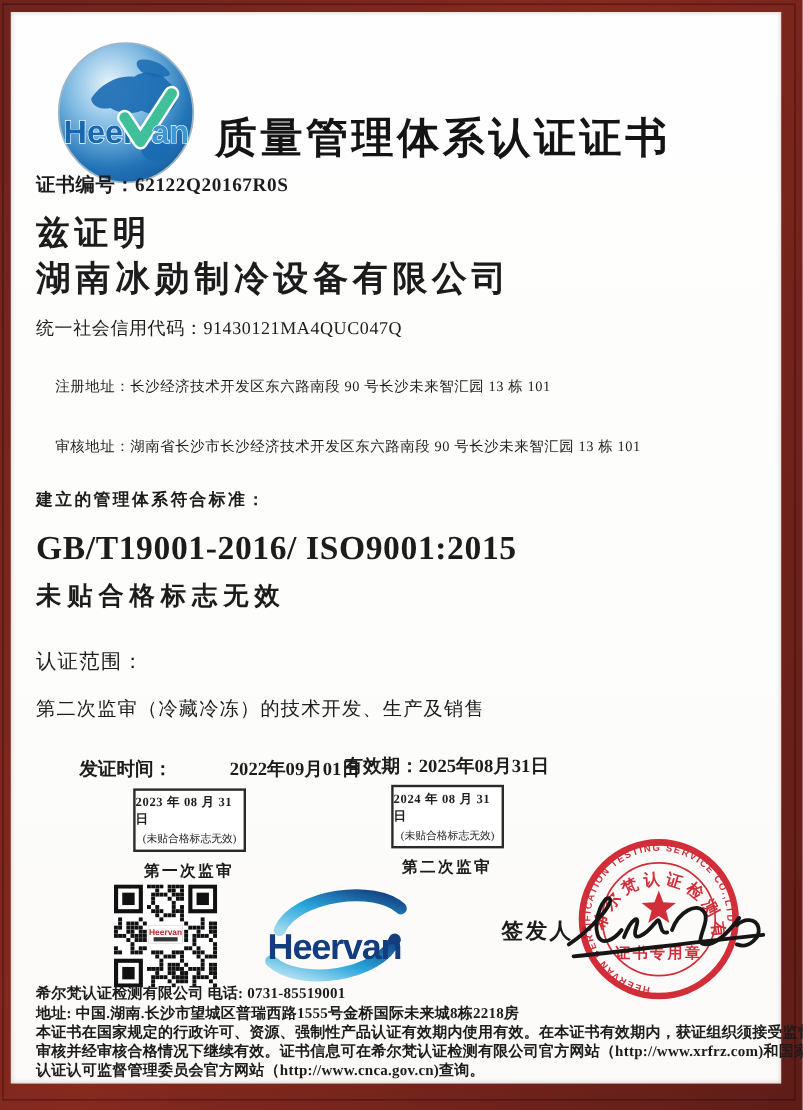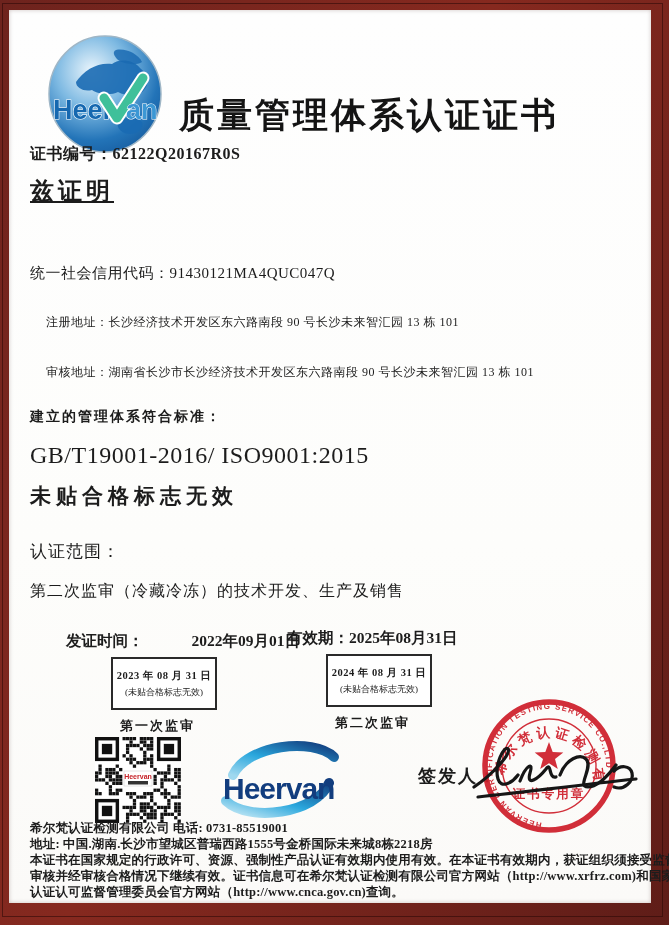--- a/index.html
+++ b/index.html
@@ -14,32 +14,32 @@
   }
   .paper {
     position:absolute; left:9px; top:10px; right:18px; bottom:22px;
     background:linear-gradient(180deg,#fefefe 0%,#fdfdfb 60%,#fbfaf8 100%);
     box-shadow:inset 0 0 4px rgba(60,20,15,.25);
   }
   .abs { position:absolute; }
   .ctr { left:30px; width:610px; text-align:left; }
   .title { font-size:35px; font-weight:bold; letter-spacing:3px; color:#141414; }
   .certno { font-size:16px; font-weight:bold; letter-spacing:.5px; }
-  .declare { font-size:24px; font-weight:bold; letter-spacing:4px;text-decoration:underline; }
+  .declare { font-size:28px; font-weight:bold; letter-spacing:4px; }
   .company { font-size:29px; font-weight:bold; letter-spacing:4px; }
   .credit { font-size:15px; font-weight:normal; letter-spacing:.5px; }
   .addr { font-size:12px; letter-spacing:.5px; white-space:nowrap;margin-left:16px; }
   .stdhead { font-size:14px; font-weight:bold; letter-spacing:2px; }
-  .stdcode { font-size:24px; font-weight:normal; letter-spacing:.5px; }
+  .stdcode { font-size:28px; font-weight:bold; letter-spacing:.5px; }
   .stdname { font-size:21px; font-weight:bold; letter-spacing:5px; }
   .scopelbl { font-size:17px; letter-spacing:1px; }
   .scope { font-size:16px; letter-spacing:1px; }
   .datelbl { font-size:15.5px; font-weight:bold; }
   .datebox {
-    border:2px solid #2a2a2a; width:106px; height:53px;
+    border:2px solid #2a2a2a; width:94px; height:53px;
     display:flex; flex-direction:column; align-items:center; justify-content:center; gap:3px;
     background:#fff;
   }
   .datebox .d { font-size:10.5px; font-weight:bold; letter-spacing:.5px; }
   .datebox .n { font-size:9px; font-weight:normal; }
   .caption { font-size:13px; font-weight:bold; letter-spacing:2px; width:93px; text-align:center; }
   .signer { font-size:18px; font-weight:bold; letter-spacing:2px; }
   .footer { font-size:12.5px; font-weight:bold; line-height:16px; letter-spacing:.2px; white-space:nowrap; }
   .seal-wrap { left:480px; top:697px; width:138px; height:138px; opacity:.93; }
   .sig-wrap { left:468px; top:735px; width:175px; height:80px; }
@@ -76,20 +76,21 @@
   </div>
 
   <div class="abs title" style="left:168px; top:92px; width:402px; text-align:center;">质量管理体系认证证书</div>
 
   <div class="abs certno ctr" style="top:144px;">
     <span>证书编号：</span><span>62122Q20167R0S</span>
   </div>
 
   <div class="abs declare ctr" style="top:175px;">兹证明</div>
 
+  <div class="abs company ctr" style="top:213px;">湖南冰勋制冷设备有限公司</div>
 
   <div class="abs credit ctr" style="top:264px;">
     <span>统一社会信用代码：</span><span>91430121MA4QUC047Q</span>
   </div>
 
   <div class="abs addr" style="left:30px; top:314px;">
     <span>注册地址：</span><span>长沙经济技术开发区东六路南段 90 号长沙未来智汇园 13 栋 101</span>
   </div>
 
   <div class="abs addr" style="left:30px; top:364px;">

